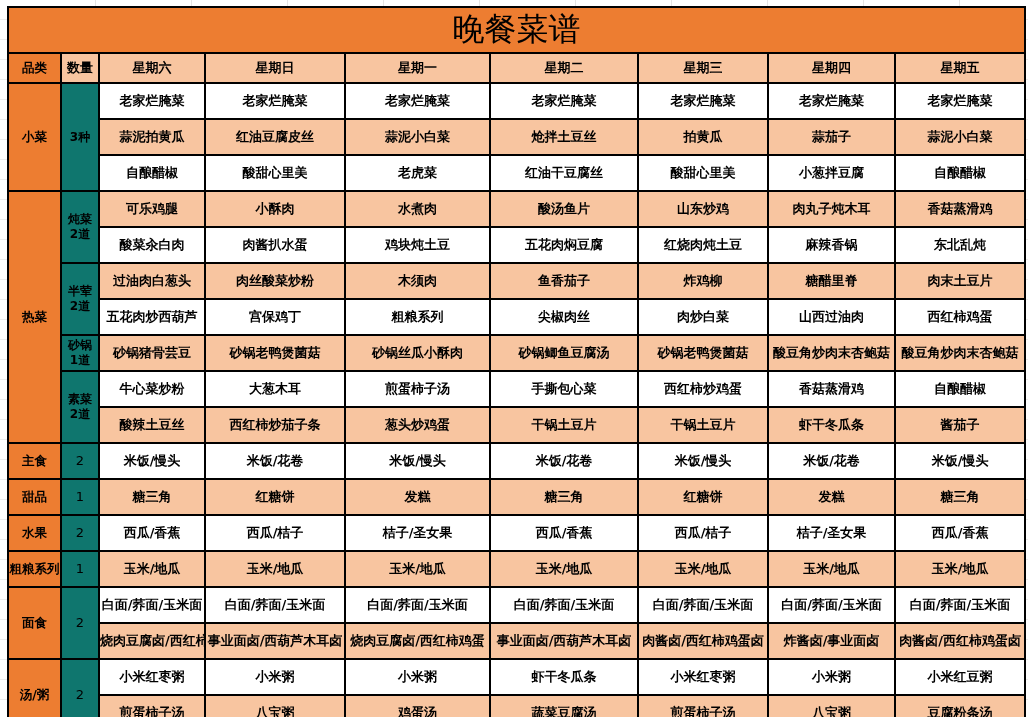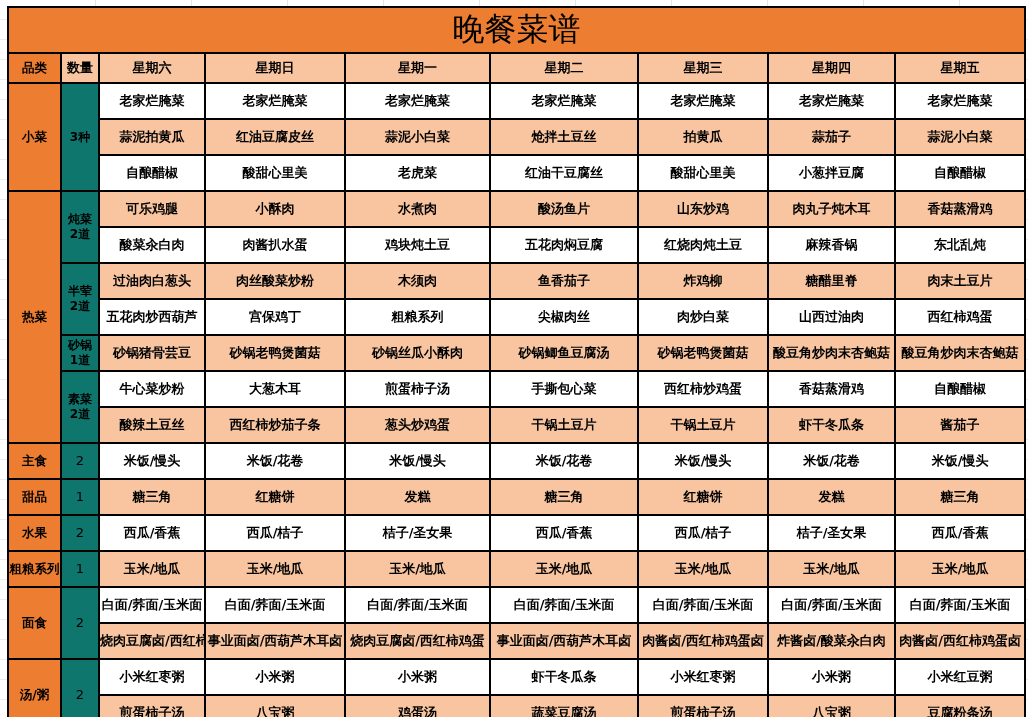--- a/index.html
+++ b/index.html
@@ -220,21 +220,21 @@
         <td class="plain">白面/荞面/玉米面</td>
         <td class="plain">白面/荞面/玉米面</td>
         <td class="plain">白面/荞面/玉米面</td>
       </tr>
       <tr>
         <td class="band">烧肉豆腐卤/西红柿鸡蛋</td>
         <td class="band">事业面卤/西葫芦木耳卤</td>
         <td class="band">烧肉豆腐卤/西红柿鸡蛋</td>
         <td class="band">事业面卤/西葫芦木耳卤</td>
         <td class="band">肉酱卤/西红柿鸡蛋卤</td>
-        <td class="band">炸酱卤/酸菜汆白肉</td>
+        <td class="band">炸酱卤/事业面卤</td>
         <td class="band">肉酱卤/西红柿鸡蛋卤</td>
       </tr>
       <tr>
         <td class="cat" rowspan="2">汤/粥</td>
         <td class="qty num" rowspan="2">2</td>
         <td class="plain">小米红枣粥</td>
         <td class="plain">小米粥</td>
         <td class="plain">小米粥</td>
         <td class="plain">虾干冬瓜条</td>
         <td class="plain">小米红枣粥</td>

